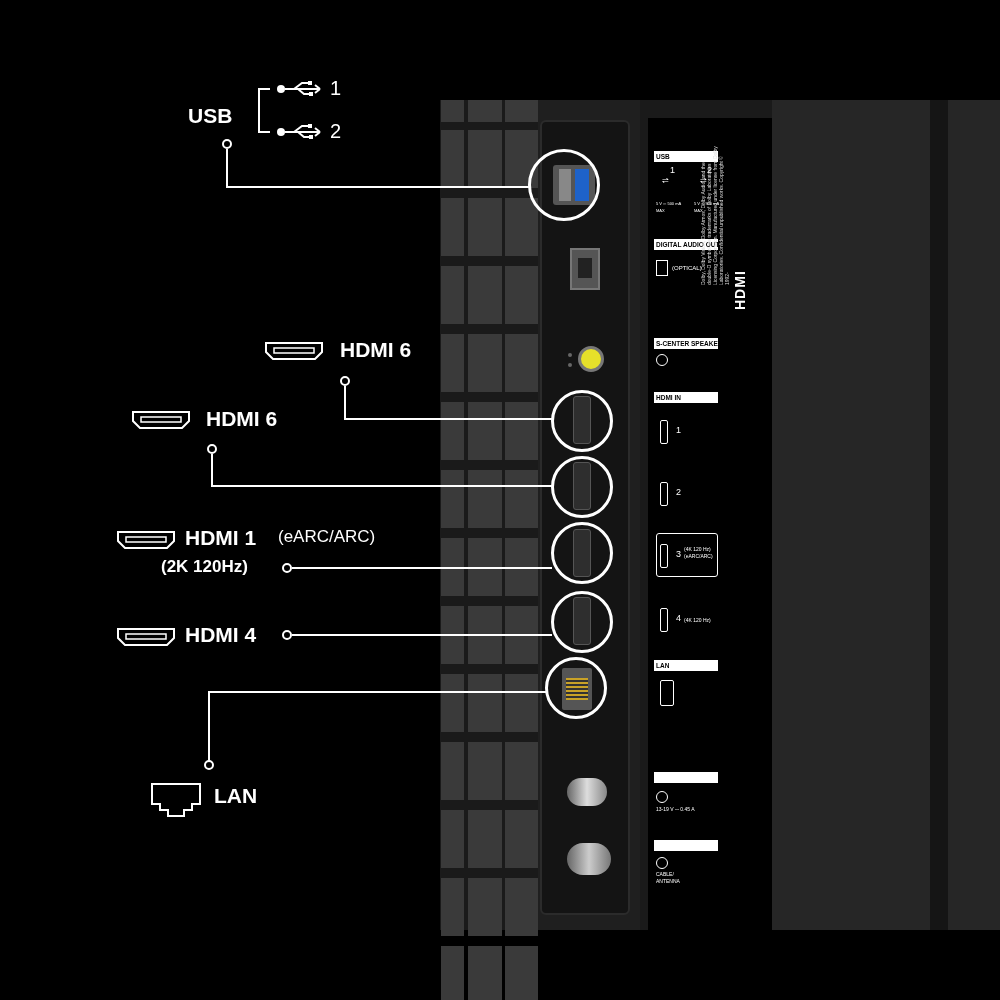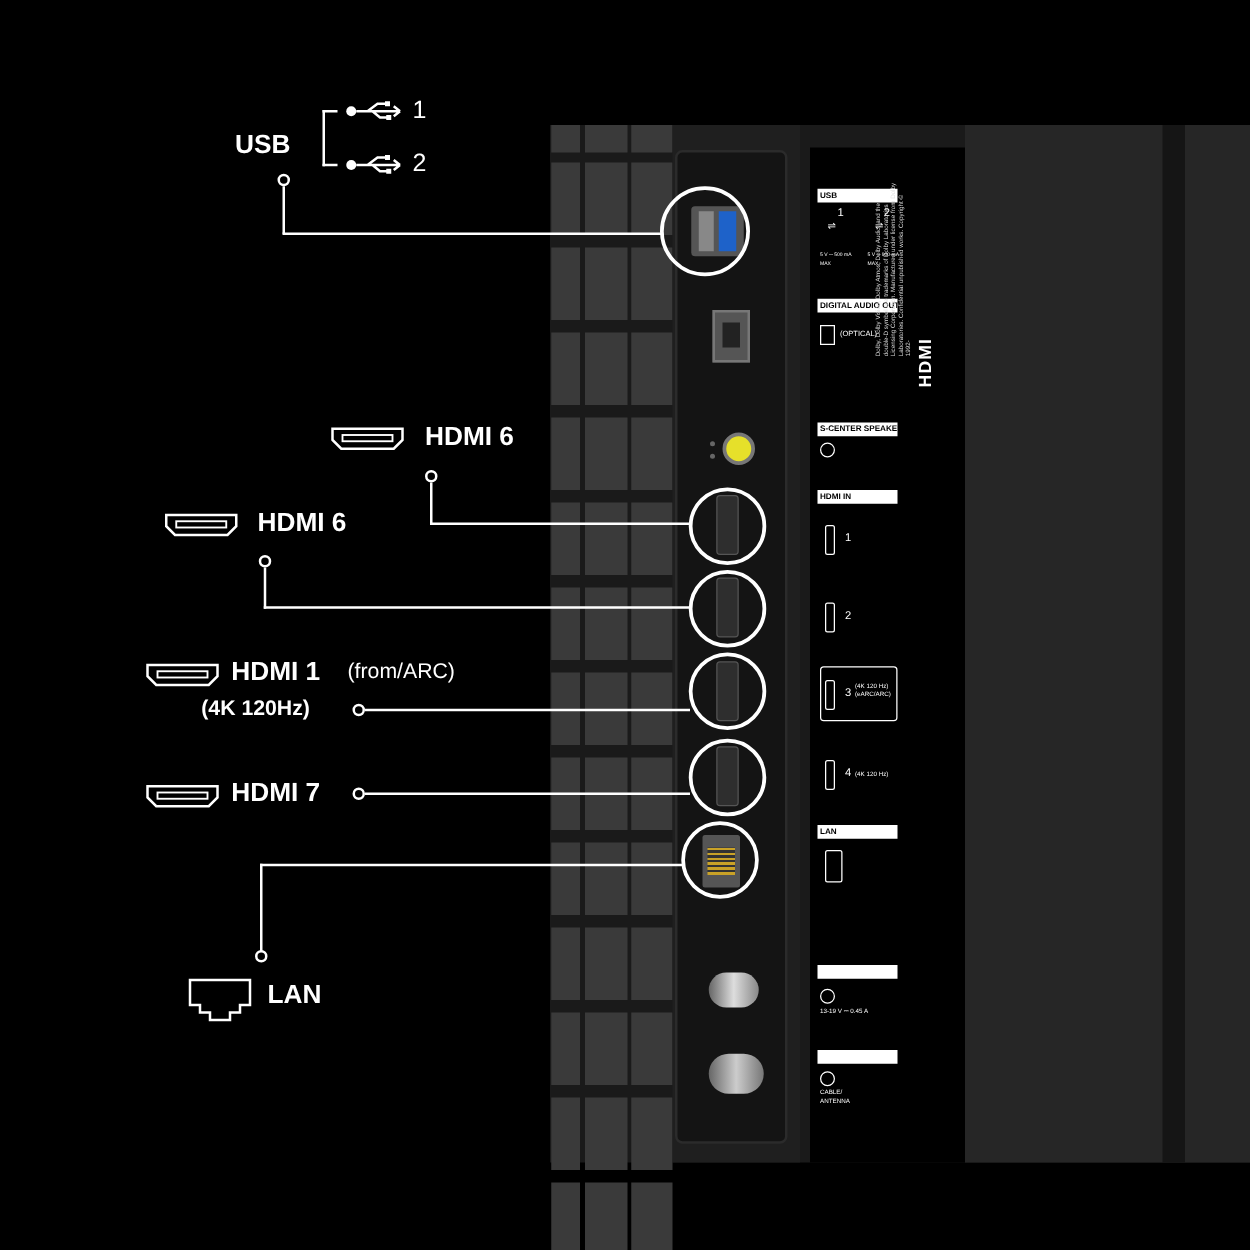--- a/index.html
+++ b/index.html
@@ -191,30 +191,30 @@
 <div class="callout-title" style="left:206px;top:407px">HDMI 6</div>
 <div class="dot" style="left:207px;top:444px"></div>
 <div class="line" style="left:211px;top:454px;width:2px;height:33px"></div>
 <div class="line" style="left:211px;top:485px;width:341px;height:2px"></div>
 
 <svg class="abs" style="left:115px;top:530px" width="62" height="20">
     <path d="M3 2 H59 V11 L52 18 H10 L3 11 Z" stroke="#fff" stroke-width="2" fill="none"></path>
     <rect x="11" y="7" width="40" height="5" stroke="#fff" stroke-width="1.5" fill="none"></rect>
   </svg>
 <div class="callout-title" style="left:185px;top:526px">HDMI 1</div>
-<div class="callout-sub" style="left:278px;top:527px">(from/ARC)</div>
-<div class="callout-title" style="left:161px;top:557px;font-size:17px">(4K 120Hz)</div>
+<div class="callout-sub" style="left:278px;top:527px">(eARC/ARC)</div>
+<div class="callout-title" style="left:161px;top:557px;font-size:17px">(2K 120Hz)</div>
 <div class="dot" style="left:282px;top:563px"></div>
 <div class="line" style="left:292px;top:567px;width:260px;height:2px"></div>
 
 <svg class="abs" style="left:115px;top:627px" width="62" height="20">
     <path d="M3 2 H59 V11 L52 18 H10 L3 11 Z" stroke="#fff" stroke-width="2" fill="none"></path>
     <rect x="11" y="7" width="40" height="5" stroke="#fff" stroke-width="1.5" fill="none"></rect>
   </svg>
-<div class="callout-title" style="left:185px;top:623px">HDMI 7</div>
+<div class="callout-title" style="left:185px;top:623px">HDMI 4</div>
 <div class="dot" style="left:282px;top:630px"></div>
 <div class="line" style="left:292px;top:634px;width:260px;height:2px"></div>
 
 <div class="line" style="left:208px;top:691px;width:340px;height:2px"></div>
 <div class="line" style="left:208px;top:691px;width:2px;height:70px"></div>
 <div class="dot" style="left:204px;top:760px"></div>
 <svg class="abs" style="left:150px;top:782px" width="52" height="36">
     <path d="M2 2 H50 V22 H42 V28 H34 V34 H18 V28 H10 V22 H2 Z" stroke="#fff" stroke-width="2" fill="none"></path>
   </svg>
 <div class="callout-title" style="left:214px;top:784px">LAN</div>

